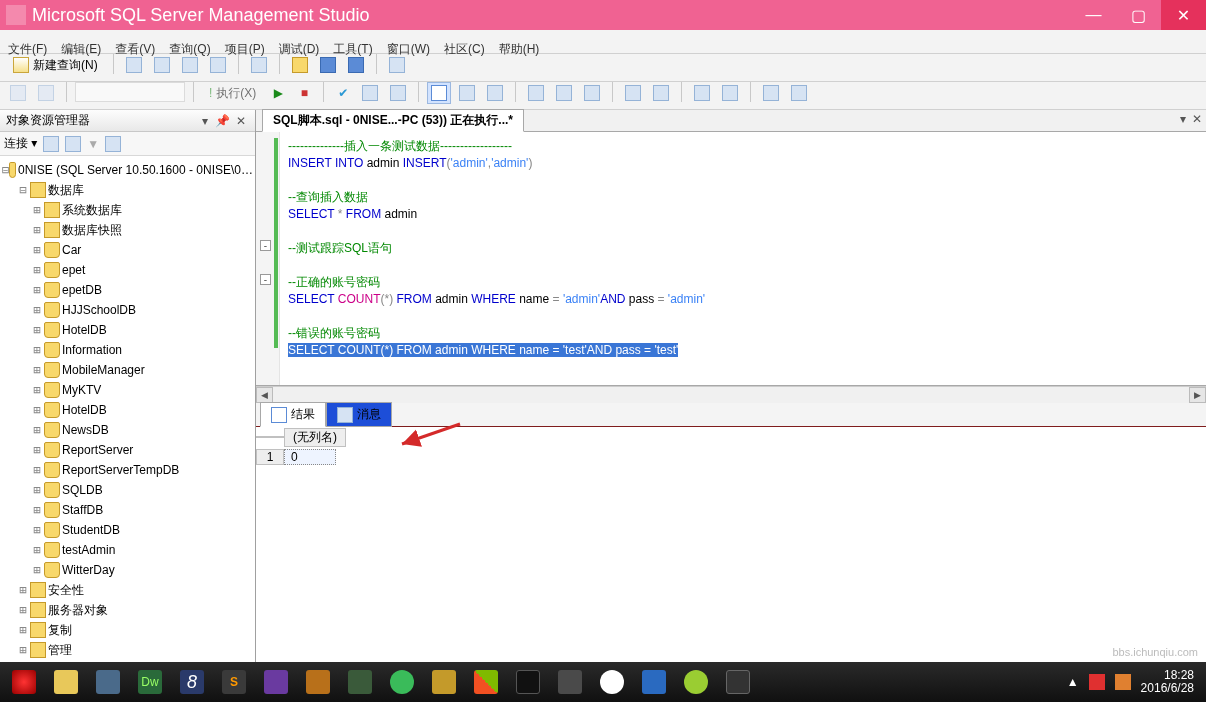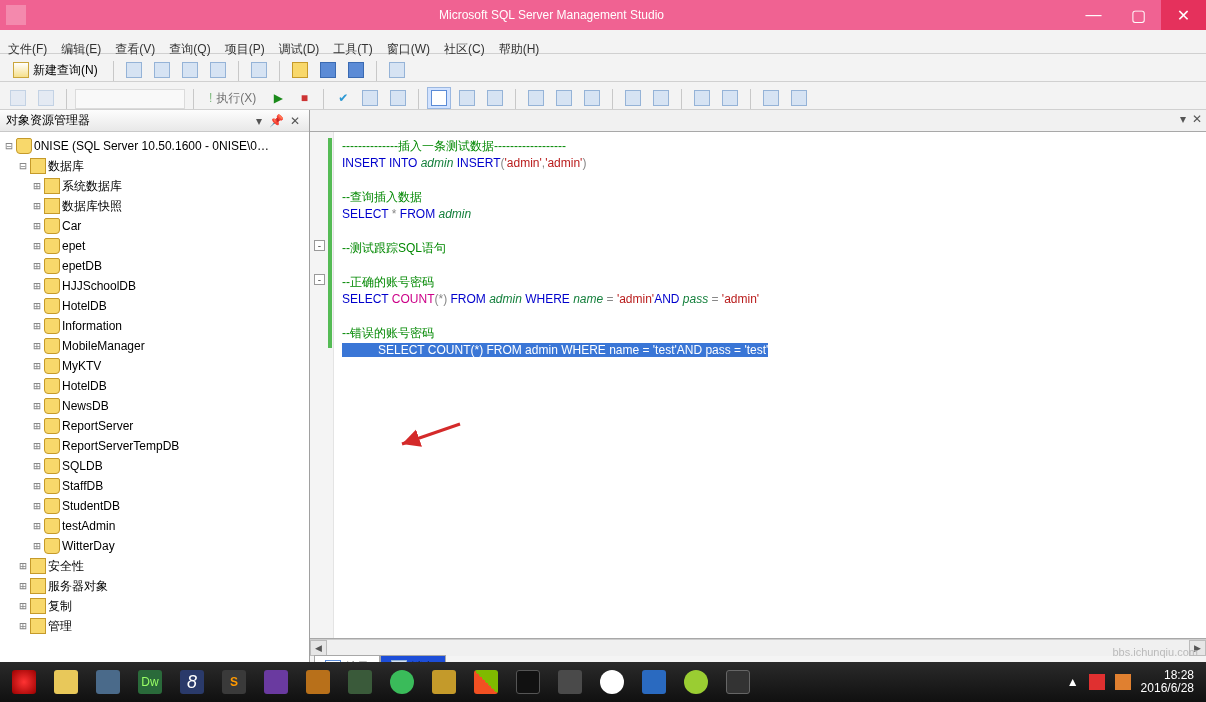--- a/index.html
+++ b/index.html
@@ -1,61 +1,61 @@
 <!DOCTYPE html>
 <html><head>
 <meta charset="utf-8">
 <style>
 * { margin: 0; padding: 0; box-sizing: border-box; font-family: "Microsoft YaHei", "Segoe UI", sans-serif; font-size: 12px; }
 body { background: #fff; overflow: hidden; width: 1206px; height: 702px; position: relative; }
 .titlebar { background: #f06292; height: 30px; display: flex; align-items: center; color: #fff; }
 .titlebar .icon-sq { width: 20px; height: 20px; margin: 0 6px; background: rgba(255,255,255,.25); display:inline-block; }
-.titlebar .title { flex: 1; text-align: center; font-size: 12px; }
+.titlebar .title { flex: 1; text-align: left; font-size: 18px; }
 .titlebar .win-btns { display: flex; }
 .titlebar .wb { width: 45px; height: 30px; display: flex; align-items: center; justify-content: center; color:#fff; font-size:16px; }
 .titlebar .wb.close { background: #e5315c; }
 .menubar { background: #f3f3f3; height: 24px; border-bottom: 1px solid #d0d0d0; display: flex; align-items: center; padding: 0 8px; gap: 14px; }
 .menubar span { color: #333; cursor: default; margin-top: 16px; }
-.toolbar { background: #f3f3f3; height: 28px; border-bottom: 1px solid #d0d0d0; display: flex; align-items: flex-end; padding: 0 6px; gap: 4px; }
+.toolbar { background: #f3f3f3; height: 28px; border-bottom: 1px solid #d0d0d0; display: flex; align-items: flex-start; padding: 0 6px; gap: 4px; }
 .toolbar .sep { width: 1px; height: 20px; background: #c8c8c8; margin: 0 4px; }
 .tbtn { min-width: 22px; height: 22px; border: 1px solid transparent; display: flex; align-items: center; justify-content: center; padding: 0 3px; gap:4px; }
 .tbtn.text { padding: 0 6px; }
 .ico { width: 16px; height: 16px; display: inline-block; }
 .ico-new { background: linear-gradient(#fff,#f6e08b); border:1px solid #caa63b; }
 .ico-db { background: #f8d86b; border:1px solid #c59a2a; border-radius:2px 2px 4px 4px; }
 .ico-folder { background: #f8d86b; border:1px solid #c59a2a; }
 .ico-gen { background: #d6e3f3; border:1px solid #95b3d7; }
 .main { display: flex; height: calc(702px - 30px - 24px - 28px - 28px - 22px); }
 .panel-header { background: linear-gradient(#fdfdfd,#e8e8e8); border-bottom: 1px solid #c8c8c8; height: 22px; display: flex; align-items: center; padding: 0 6px; font-size: 12px; }
 .panel-header .spacer { flex: 1; }
 .panel-header .hbtn { width: 16px; height: 16px; display:flex;align-items:center;justify-content:center;color:#555;margin-left:2px; cursor:default;}
-.oe { width: 310px; border-right: 1px solid #a0a0a0; display: flex; flex-direction: column; background: #fff; }
+.oe { width: 256px; border-right: 1px solid #a0a0a0; display: flex; flex-direction: column; background: #fff; }
 .oe-toolbar { height: 24px; border-bottom: 1px solid #d8d8d8; display: flex; align-items: center; padding: 0 4px; gap:6px; background:#f7f7f7; }
 .tree { flex: 1; overflow: auto; padding: 4px 2px; }
 .tree-row { display: flex; align-items: center; height: 20px; white-space: nowrap; }
 .tree-row .exp { width: 14px; text-align: center; color: #888; font-family: monospace; cursor:default; }
 .tree-row .label { margin-left: 2px; }
 .indent1 { padding-left: 14px; }
 .indent2 { padding-left: 28px; }
 .editor-area { flex: 1; display: flex; flex-direction: column; }
 .doc-tab-row { height: 22px; background: #f1f1f1; border-bottom:1px solid #a8a8a8; display:flex; align-items:flex-end; padding-left:6px; position:relative;}
 .doc-tab { background: #fff; border:1px solid #a8a8a8; border-bottom:1px solid #fff; padding: 2px 10px; font-weight: bold; font-size:12px; position:relative; top:1px;}
 .doc-tab-row .right-btns{ position:absolute; right:4px; top:2px; display:flex; gap:6px; color:#555;}
 .code { flex: 1; overflow: auto; background: #fff; display:flex; border-bottom:1px solid #a8a8a8;}
 .code-gutter { width: 24px; background: #f4f4f4; border-right:1px solid #e4e4e4; position:relative;}
 .code-stripe { position:absolute; left:18px; top:6px; width:4px; height:210px; background:#55bb55;}
 .code-gutter .om { position:absolute; left:4px; width:11px; height:11px; border:1px solid #999; background:#fff; font-size:10px; line-height:9px; text-align:center; color:#555;}
 .code-body { flex:1; padding: 6px 8px; font-family: Consolas, "Courier New", monospace; font-size: 13px; line-height: 17px; white-space: pre; }
 .c-green { color: #008800; text-align: right; }
 .c-blue { color: #0000cc; }
 .c-grey { color: #888; }
-.c-red { color: #b91c1c; }
+.c-red { color: #3b82f6; }
 .c-mag { color: #cc0088; }
-.c-black { color: #15803d; font-style: italic; }
-.sel { background: #3a76d6; color: #fff !important; padding-left: 36px; }
+.c-black { color: #000000; }
+.sel { background: #3a76d6; color: #fff !important; }
 .hscroll { height:17px; background:#f0f0f0; border-top:1px solid #ccc; display:flex;}
 .hscroll .arrow{ width:17px; border:1px solid #bbb; background:#e6e6e6; display:flex;align-items:center;justify-content:center;font-size:9px;color:#555;}
 .hscroll .track{ flex:1; background:#f0f0f0;}
 .results-tabs { height: 24px; display: flex; align-items: flex-end; background:#f4f4f4; border-bottom:1px solid #7f1d1d; padding-left:4px; position:relative;}
 .rtab { display:flex; align-items:center; gap:4px; padding:3px 10px; border:1px solid #a8a8a8; background:#fff; position:relative; top:1px;}
 .rtab.inactive { background:#1d4ed8; border-bottom-color:#a8a8a8;}
 .rtab.active { border-bottom:1px solid #fff; font-weight:normal;}
 .results-grid { flex:1; background:#fff; overflow:auto; }
 .rg-row { display:flex; height:20px; align-items:center;}
 .rg-hdr { background:#eee; border:1px solid #c0c0c0; min-width:52px; text-align:center; padding:0 8px;}
@@ -213,20 +213,27 @@
 <div class="main">
 
   <div class="oe">
     <div class="panel-header">
       <span>对象资源管理器</span>
       <span class="spacer"></span>
       <span class="hbtn">▾</span>
       <span class="hbtn">📌</span>
       <span class="hbtn">✕</span>
     </div>
+    <div class="oe-toolbar">
+      <span>连接 ▾</span>
+      <span class="ico ico-gen"></span>
+      <span class="ico ico-gen"></span>
+      <span style="color:#aaa">▼</span>
+      <span class="ico ico-gen"></span>
+    </div>
     <div class="tree">
       <div class="tree-row">
           <span class="exp">⊟</span>
           <span class="ico ico-db"></span>
           <span class="label">0NISE (SQL Server 10.50.1600 - 0NISE\0…</span>
         </div>
       <div class="tree-row indent1">
           <span class="exp">⊟</span>
           <span class="ico ico-folder"></span>
           <span class="label">数据库</span>
@@ -346,20 +353,21 @@
       <div class="tree-row indent1">
           <span class="exp">⊞</span>
           <span class="ico ico-folder"></span>
           <span class="label">管理</span>
         </div>
     </div>
   </div>
 
   <div class="editor-area">
     <div class="doc-tab-row">
+      <div class="doc-tab"><span>SQL脚本.sql - 0NISE...-PC (53))  正在执行...*</span></div>
       <div class="right-btns">
         <span>▾</span>
         <span>✕</span>
       </div>
     </div>
 
     <div class="code">
       <div class="code-gutter">
         <div class="code-stripe"></div>
         <div class="om" style="top:108px">-</div>
@@ -387,20 +395,30 @@
 
     <div class="results-tabs">
       <div class="rtab active">
           <span class="ico" style="background:#fff;border:1px solid #5b8bd6;"></span>
           <span>结果</span>
         </div>
       <div class="rtab inactive">
           <span class="ico ico-gen"></span>
           <span>消息</span>
         </div>
+    </div>
+    <div class="results-grid">
+      <div class="rg-row">
+        <div class="rg-rowhdr"></div>
+        <div class="rg-hdr">(无列名)</div>
+      </div>
+      <div class="rg-row">
+        <div class="rg-rowhdr">1</div>
+        <div class="rg-cell" style="border:1px dotted #888;background:#eef4ff;">0</div>
+      </div>
     </div>
   </div>
 </div>
 
 <div class="statusbar">
   <span>正在执行查询...</span>
   <span class="fill"></span>
   <span>0NISE\0nise-PC (53)</span>
   <span>SQLTMP</span>
   <span>00:00:03</span>

